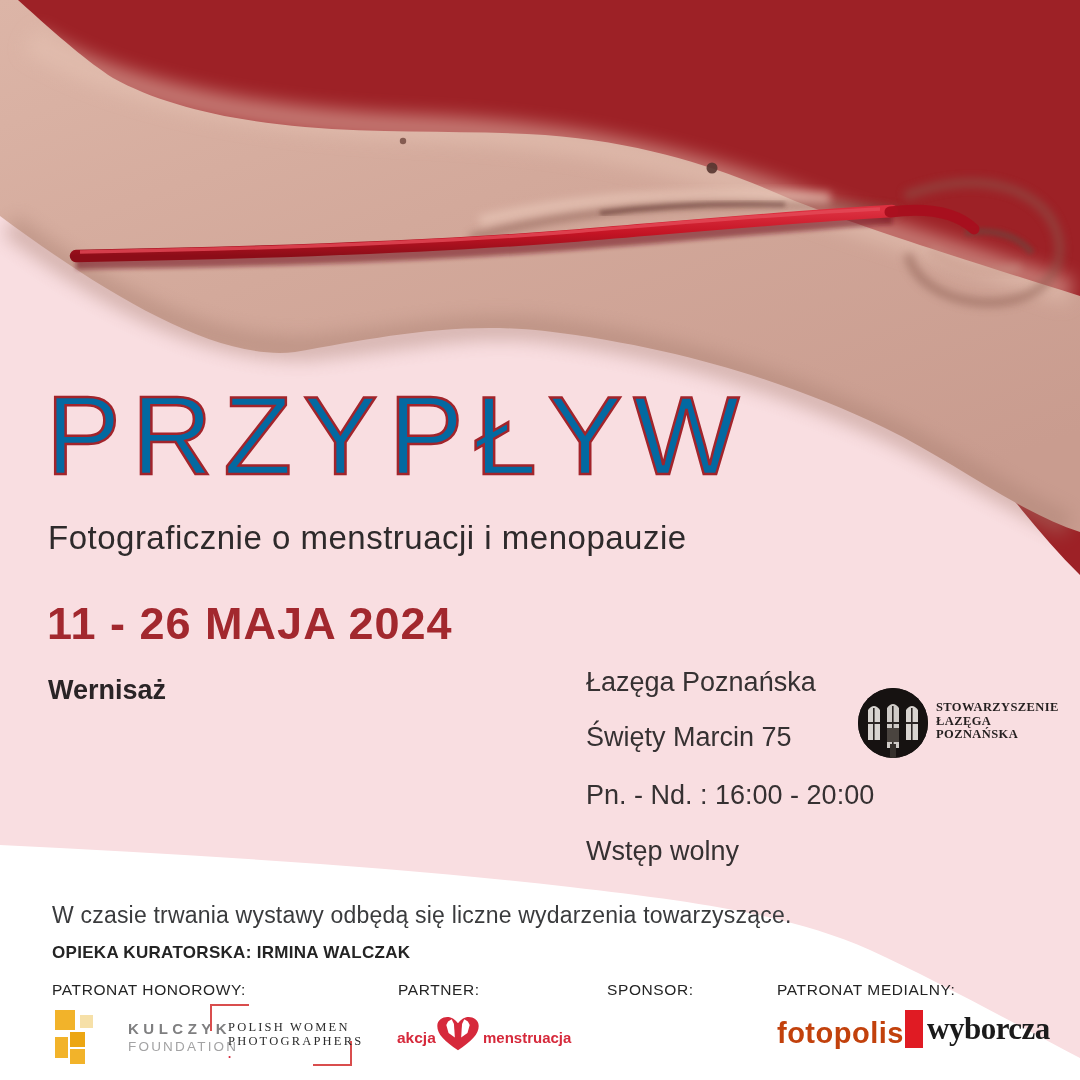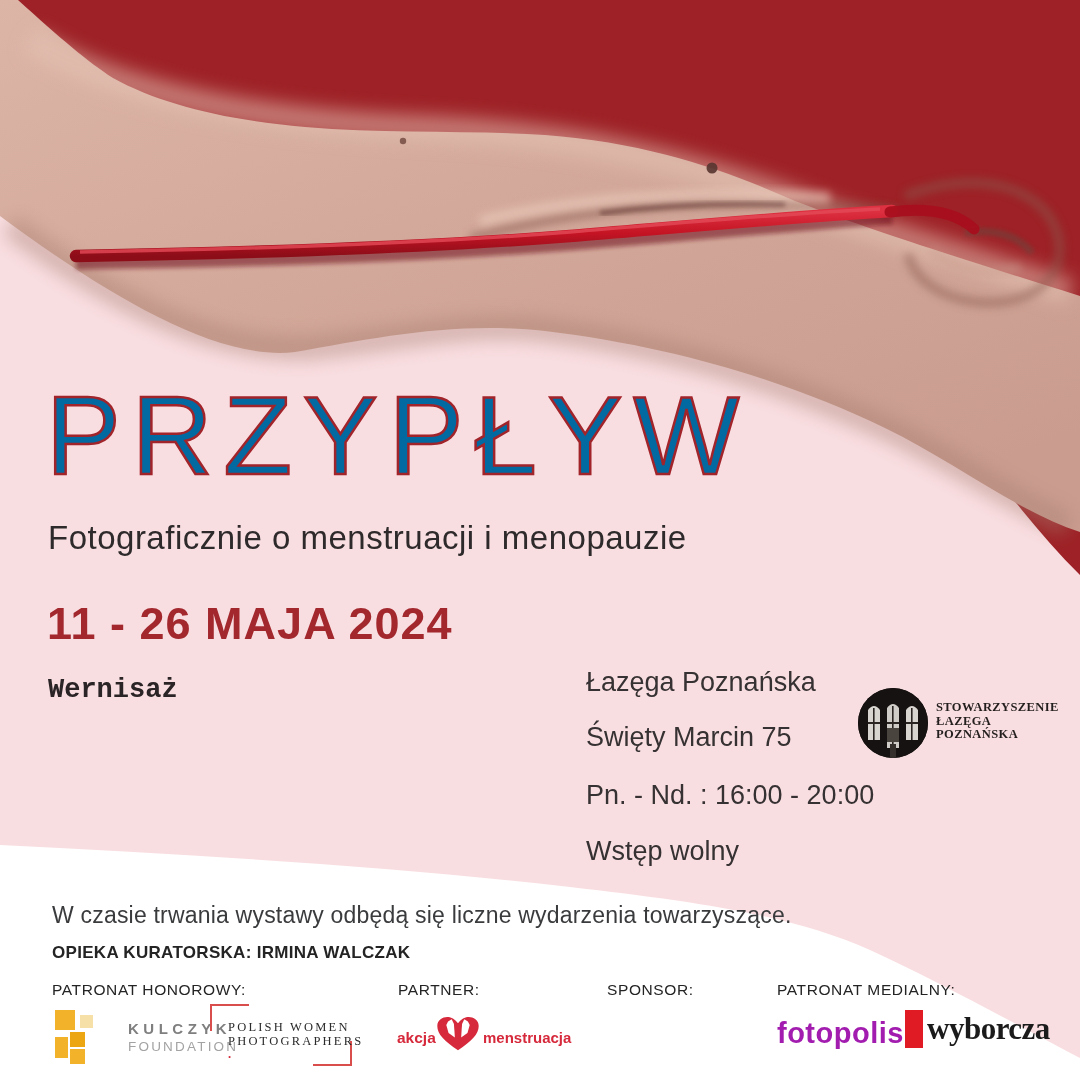--- a/index.html
+++ b/index.html
@@ -15,21 +15,21 @@
   .hdr{right:28px;top:30px;text-align:right;color:#f6dbe0;}
   .hdr-title{font-size:41px;font-weight:700;letter-spacing:1px;}
   .hdr-sub{font-size:32px;font-weight:400;margin-top:16px;color:#f3d2d9;}
 
   
   .title{left:46px;top:380px;font-size:112px;font-weight:400;color:#0369a1;
          letter-spacing:11px;text-align:right;-webkit-text-stroke:2.5px #a2242b;}
   .subtitle{left:48px;top:521px;font-size:33px;color:#2e2a2b;letter-spacing:.5px;}
   .dates{left:47px;top:601px;font-size:45px;font-weight:700;color:#a2282e;letter-spacing:1px;}
 
-  .wern-label{left:48px;top:677px;font-size:27px;font-weight:700;color:#2a2426;font-family:Liberation Mono, monospace;}
+  .wern-label{left:48px;top:677px;font-size:27px;font-weight:700;color:#2a2426;}
   .wern-date{left:48px;top:731px;font-size:27px;font-weight:700;color:#2a2426;}
 
   .venue div{position:absolute;left:586px;font-size:27px;color:#363132;white-space:nowrap;}
   .v1{top:667px;} .v2{top:722px;} .v3{top:780px;} .v4{top:836px;}
 
   
   .assoc-circle{left:858px;top:688px;width:70px;height:70px;border-radius:50%;background:#161211;overflow:hidden;}
   .assoc-text{left:936px;top:701px;font-family:"Liberation Serif","DejaVu Serif",serif;
               font-weight:700;font-size:12.5px;color:#241f1f;letter-spacing:.4px;line-height:13.5px;}
 
@@ -61,21 +61,21 @@
 
   
   .dbl{left:605px;top:1002px;width:150px;height:62px;}
   .dbl-name{position:absolute;left:0;top:14px;font-size:38px;font-weight:700;color:#51565b;letter-spacing:-1px;}
   .dbl-btn{position:absolute;left:40px;top:4px;width:21px;height:21px;border-radius:50%;background:#d6202e;}
   .dbl-btn i{position:absolute;width:3px;height:3px;border-radius:50%;background:#fff;}
   .dbl-city{position:absolute;left:48px;top:26px;font-size:25px;color:#8b9094;}
   .dbl-tag{position:absolute;left:48px;top:51px;font-size:11.5px;font-weight:700;color:#cf2332;white-space:nowrap;}
 
   
-  .fotopolis{left:777px;top:1019px;font-size:29px;font-weight:700;color:#a21caf;letter-spacing:.5px;}
+  .fotopolis{left:777px;top:1019px;font-size:29px;font-weight:700;color:#c2410c;letter-spacing:.5px;}
   .wyb{left:905px;top:1008px;width:160px;height:42px;padding-left:32px;}
   .wyb-block{position:absolute;left:0;top:2px;width:18px;height:38px;background:#e01b23;}
   .wyb-text{position:absolute;left:22px;top:5px;font-family:"Liberation Serif","DejaVu Serif",serif;
             font-weight:700;font-size:31px;color:#1b1b1b;letter-spacing:-.5px;}
 </style>
 </head>
 <body>
 
 <div class="poster">
 

